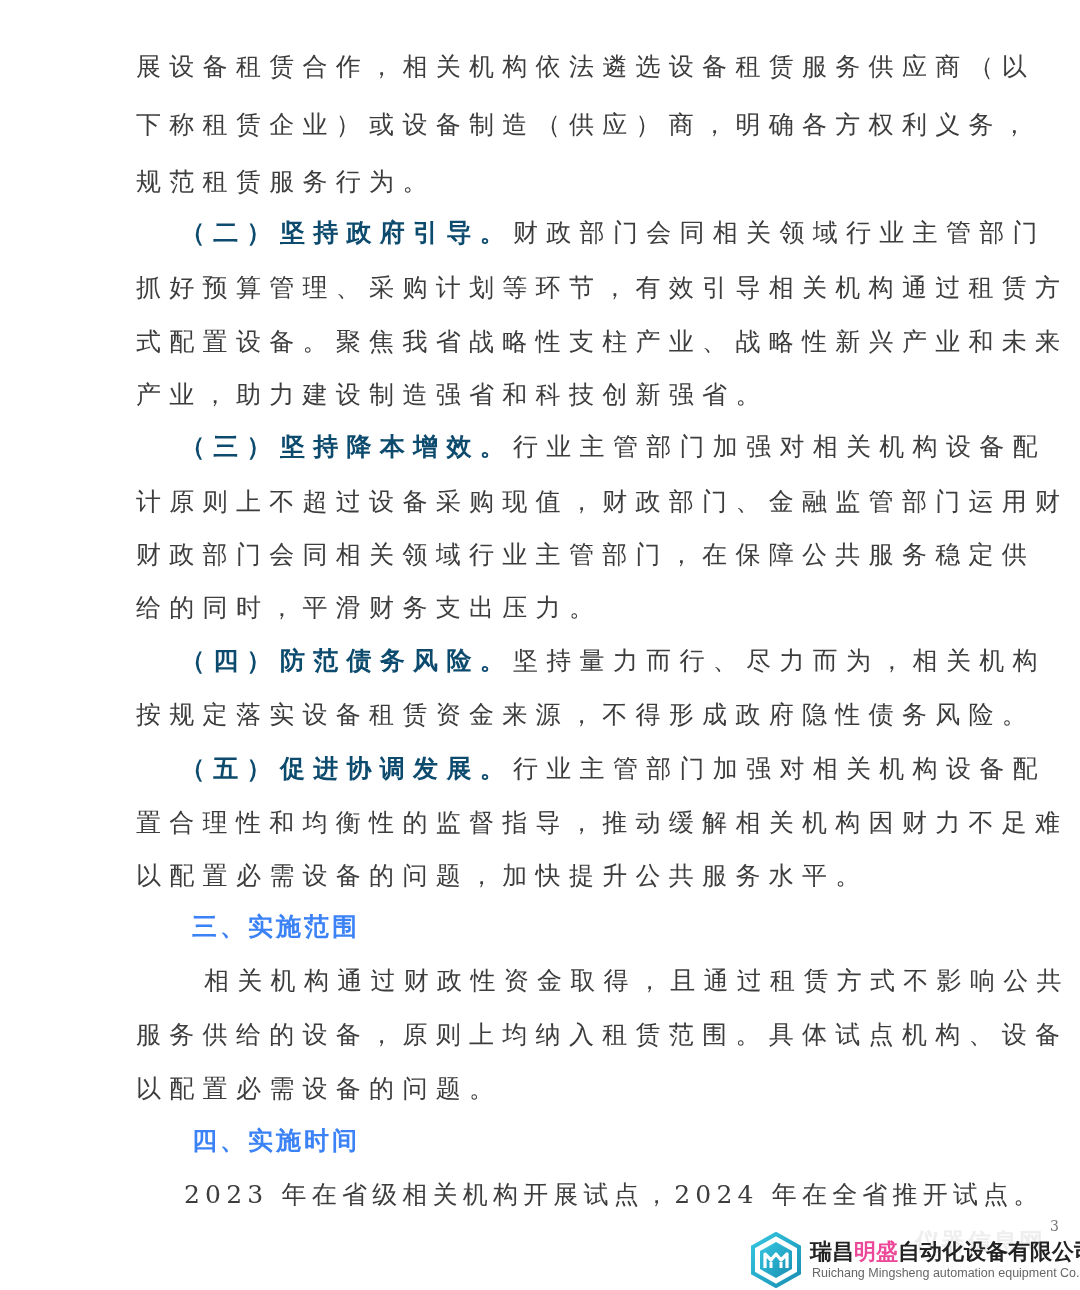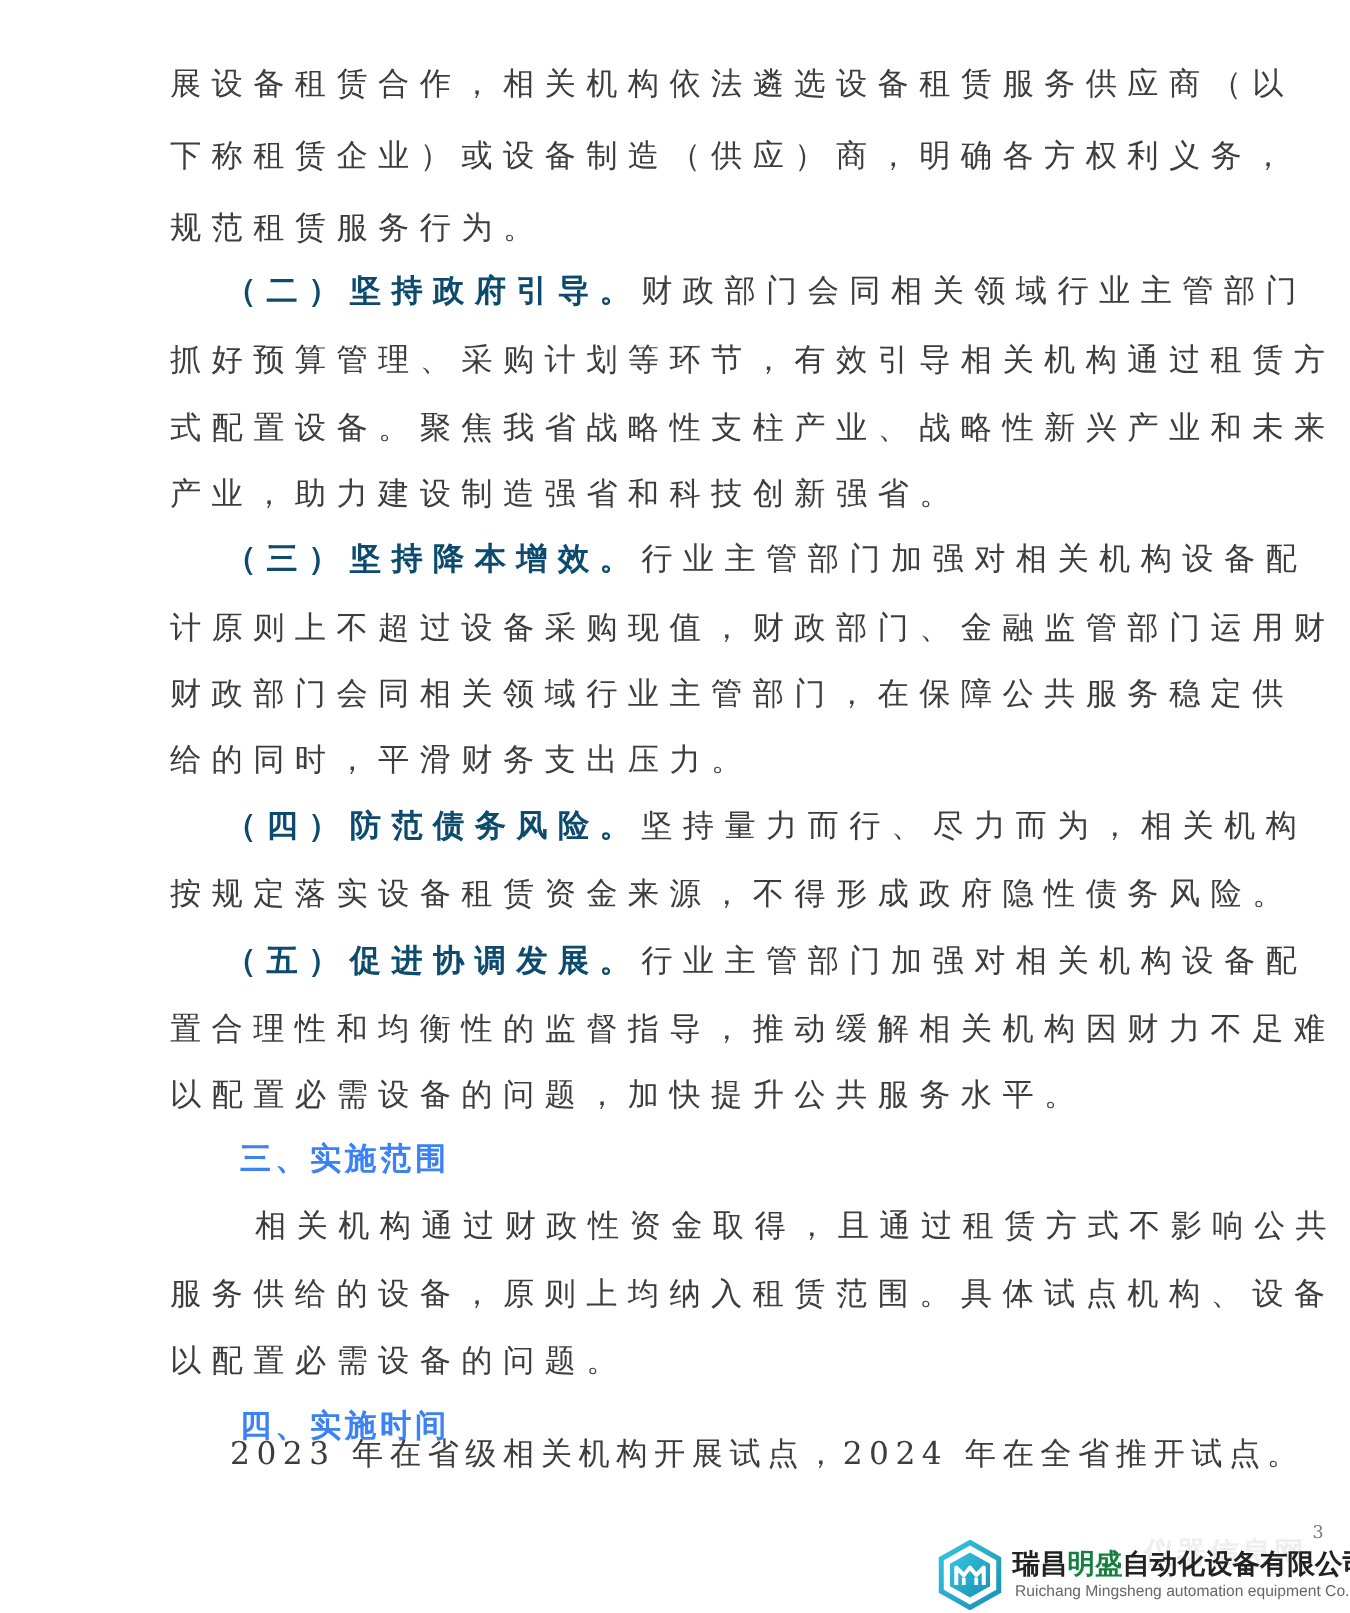--- a/index.html
+++ b/index.html
@@ -13,21 +13,21 @@
   .heading { font-family: "DejaVu Sans", "Liberation Sans", sans-serif; font-weight: bold;
              letter-spacing: 3px; color: #3b82f6; }
   .pageno { position: absolute; left: 1050px; top: 1218px; font-size: 14px; color: #777; }
   .watermark { position: absolute; left: 915px; top: 1214px; font-size: 24px; color: #eeeeee;
                font-family: "DejaVu Sans", sans-serif; font-weight: bold; letter-spacing: 2px; margin-top: 12px; }
   .logo { position: absolute; left: 748px; top: 1232px; display: flex; align-items: center; }
   .logo-icon { width: 56px; height: 56px; }
   .logo-text { margin-left: 6px; }
   .logo-cn { font-family: "DejaVu Sans", "Liberation Sans", sans-serif; font-size: 22px;
              font-weight: bold; color: #222; line-height: 26px; white-space: nowrap; }
-  .logo-cn .hl { color: #15803d; }
+  .logo-cn .hl { color: #ec4899; }
   .logo-en { font-family: "Liberation Sans", sans-serif; font-size: 12.5px; color: #666;
              line-height: 16px; white-space: nowrap; margin-left: 2px; }
 </style>
 </head>
 <body>
 
 <div class="page">
 
   <div class="line" style="top:52px">展设备租赁合作，相关机构依法遴选设备租赁服务供应商（以</div>
   <div class="line" style="top:110px">下称租赁企业）或设备制造（供应）商，明确各方权利义务，</div>
@@ -57,21 +57,21 @@
   </div>
   <div class="line" style="top:808px">置合理性和均衡性的监督指导，推动缓解相关机构因财力不足难</div>
   <div class="line" style="top:861px">以配置必需设备的问题，加快提升公共服务水平。</div>
 
   <div class="line heading" style="top:912px; left:56px">三、实施范围</div>
   <div class="line indent" style="top:966px">相关机构通过财政性资金取得，且通过租赁方式不影响公共</div>
   <div class="line" style="top:1020px">服务供给的设备，原则上均纳入租赁范围。具体试点机构、设备</div>
   <div class="line" style="top:1074px">以配置必需设备的问题。</div>
 
   <div class="line heading" style="top:1126px; left:56px">四、实施时间</div>
-  <div class="line" style="top:1148px; left:48px; letter-spacing:5.2px">2023 年在省级相关机构开展试点，2024 年在全省推开试点。</div>
+  <div class="line" style="top:1180px; left:48px; letter-spacing:5.2px">2023 年在省级相关机构开展试点，2024 年在全省推开试点。</div>
 </div>
 
 <div class="watermark">仪器信息网</div>
 <div class="pageno">3</div>
 
 <div class="logo">
   <svg class="logo-icon" viewBox="0 0 56 56">
     <defs>
       <linearGradient id="lg" x1="0" y1="0" x2="1" y2="1">
         <stop offset="0" stop-color="#35c6e0"></stop>

